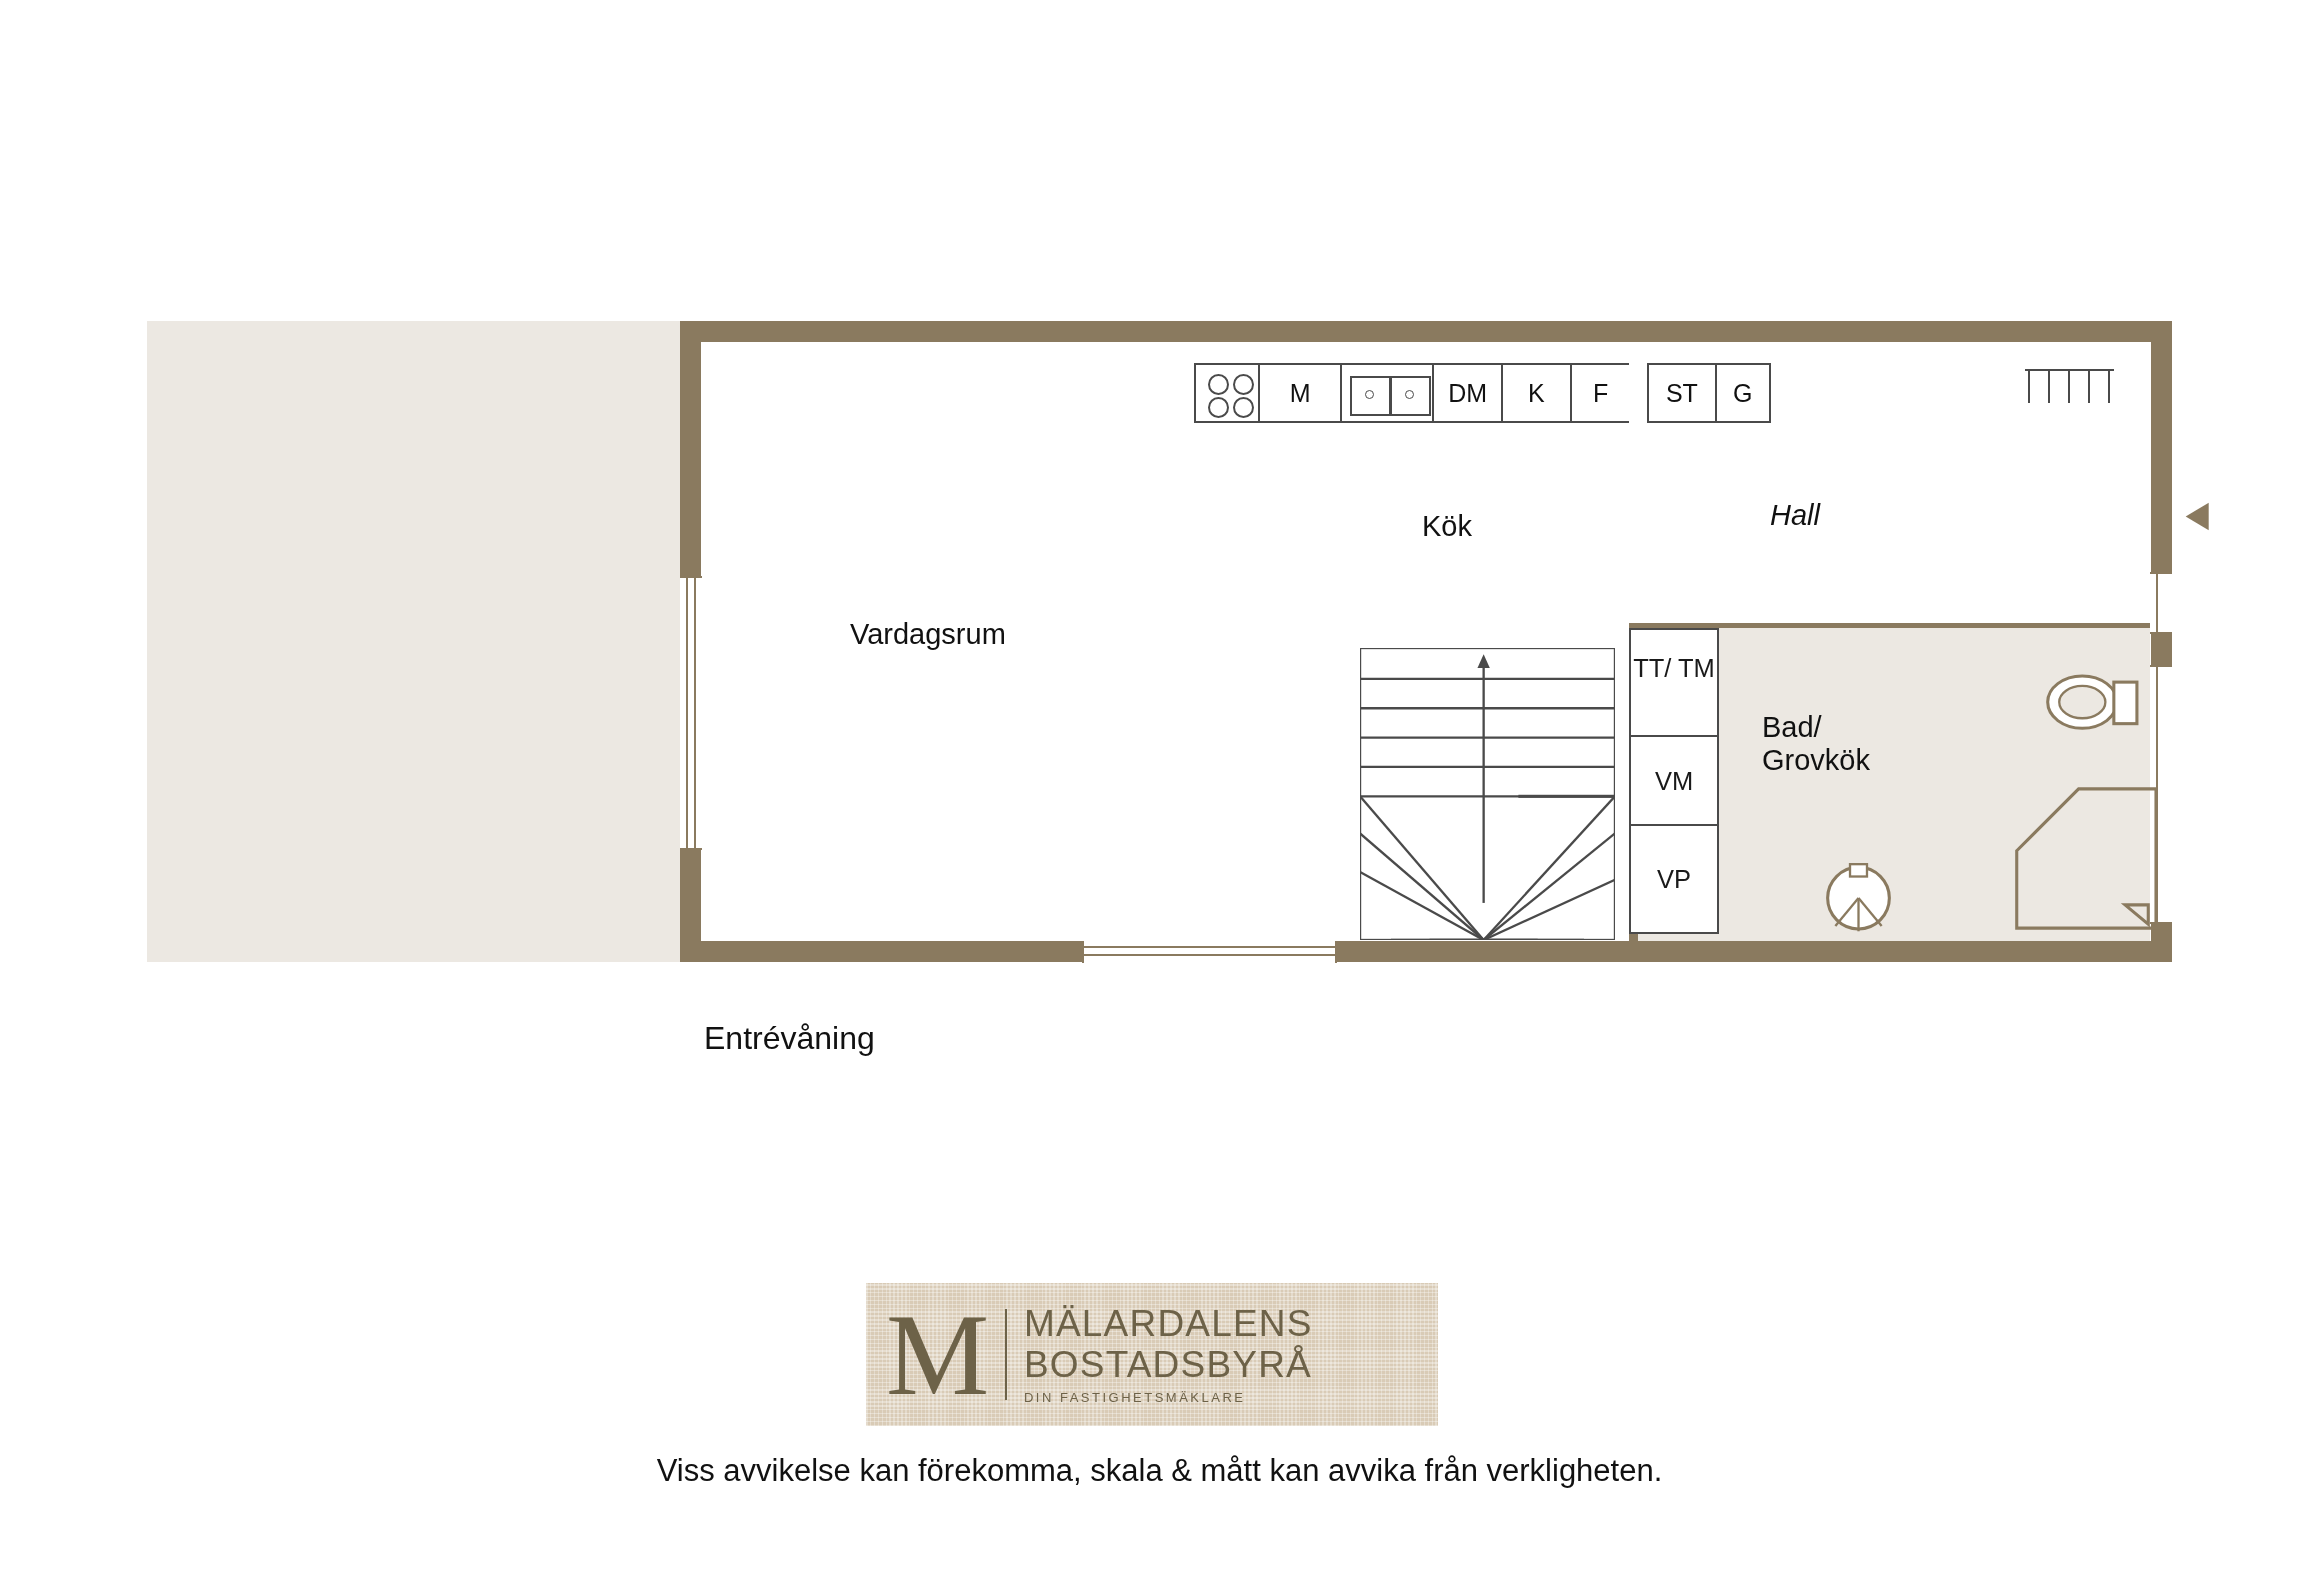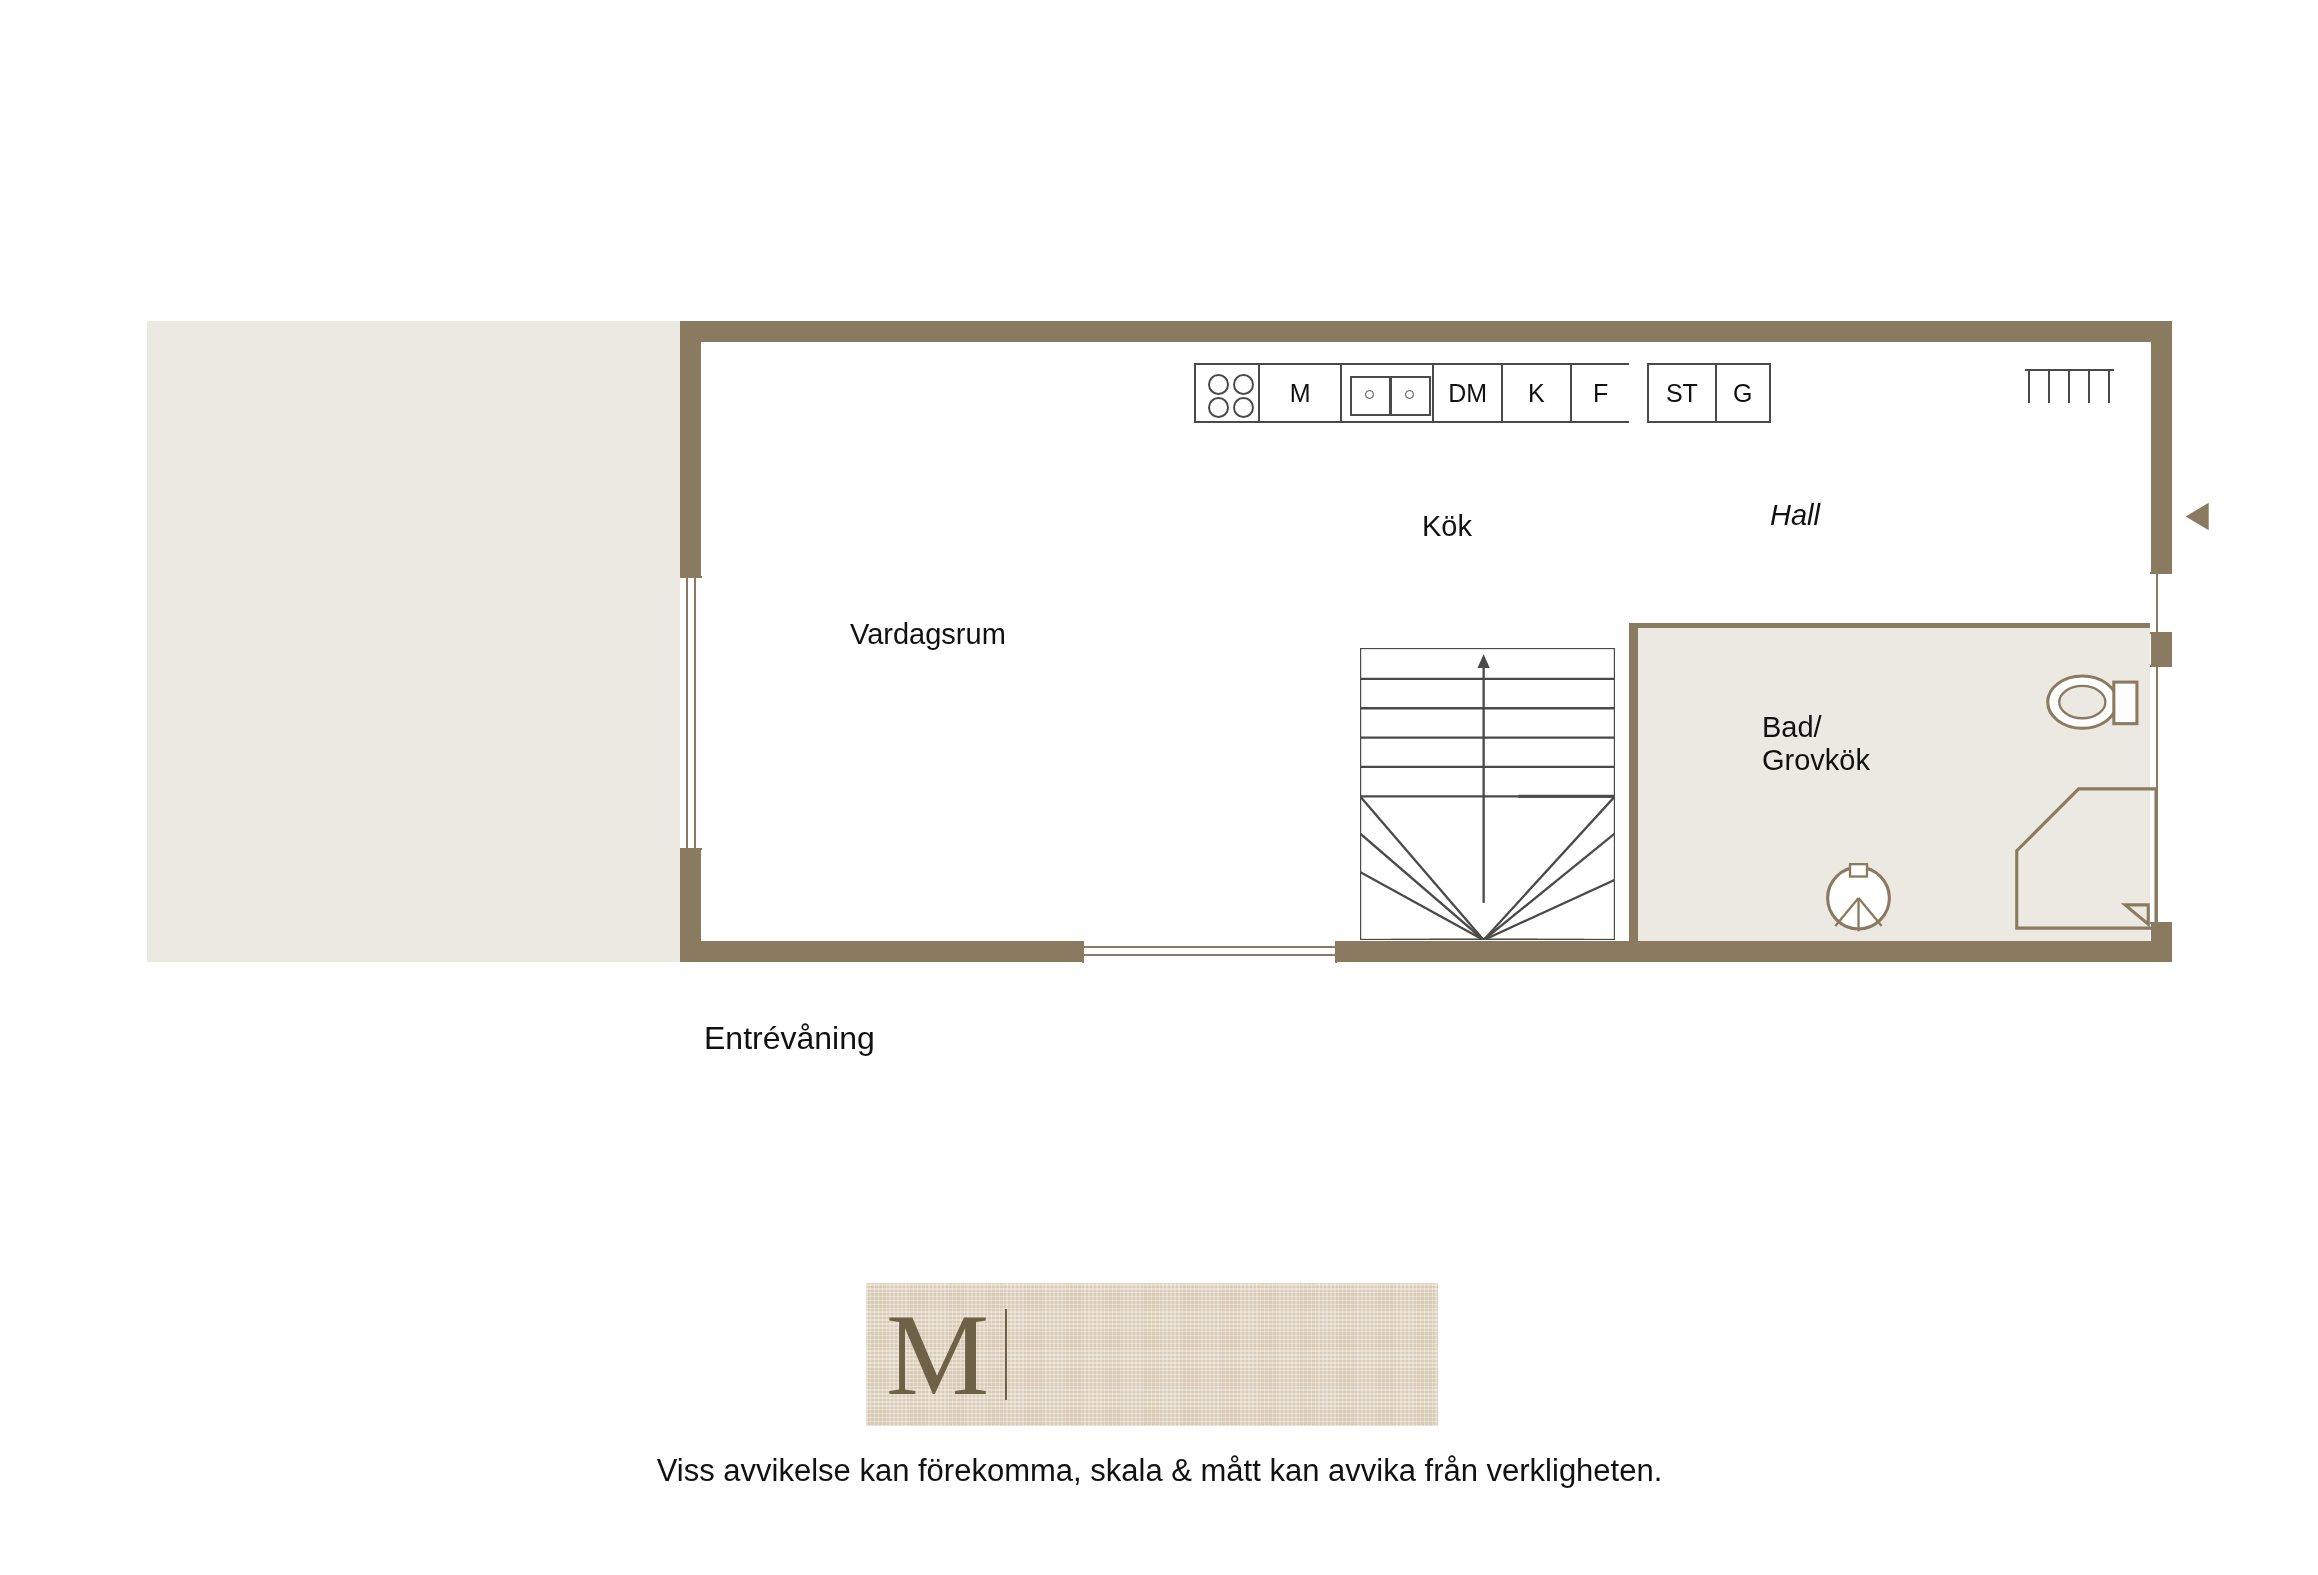--- a/index.html
+++ b/index.html
@@ -336,20 +336,27 @@
 
   <div class="hooks">
     <div class="bar"></div>
     <div class="h" style="left:3.1px;"></div>
     <div class="h" style="left:23px;"></div>
     <div class="h" style="left:43px;"></div>
     <div class="h" style="left:63px;"></div>
     <div class="h" style="left:83px;"></div>
   </div>
 
+  <div class="util-col">
+    <div class="util-cell" style="height:81px;">TT/
+TM</div>
+    <div class="util-cell" style="height:31px; border-top:none; border-bottom:none;"></div>
+    <div class="util-cell" style="height:91px;">VM</div>
+    <div class="util-cell" style="height:110px;">VP</div>
+  </div>
 
   <svg class="stairs" viewBox="0 0 330 378">
     <rect x="0" y="0" width="330" height="378" fill="#ffffff" stroke="#4a4a4a" stroke-width="3"></rect>
     <line x1="0" y1="40" x2="330" y2="40" stroke="#4a4a4a" stroke-width="3"></line>
     <line x1="0" y1="78" x2="330" y2="78" stroke="#4a4a4a" stroke-width="3"></line>
     <line x1="0" y1="116" x2="330" y2="116" stroke="#4a4a4a" stroke-width="3"></line>
     <line x1="0" y1="154" x2="330" y2="154" stroke="#4a4a4a" stroke-width="3"></line>
     <line x1="0" y1="192" x2="330" y2="192" stroke="#4a4a4a" stroke-width="3"></line>
 
     <line x1="0" y1="192" x2="160" y2="378" stroke="#4a4a4a" stroke-width="3"></line>
@@ -394,16 +401,21 @@
   <div class="room-label" style="left:1762px; top:711px; width:247px;">Bad/
 Grovkök</div>
 
 </div>
 
 <div id="floor-title">Entrévåning</div>
 
 <div id="logo">
   <div class="mark">M</div>
   <div class="divider"></div>
+  <div class="words">
+    <div class="w1">MÄLARDALENS</div>
+    <div class="w2">BOSTADSBYRÅ</div>
+    <div class="w3">DIN FASTIGHETSMÄKLARE</div>
+  </div>
 </div>
 
 <div id="disclaimer">Viss avvikelse kan förekomma, skala &amp; mått kan avvika från verkligheten.</div>
 
 
 </body></html>

